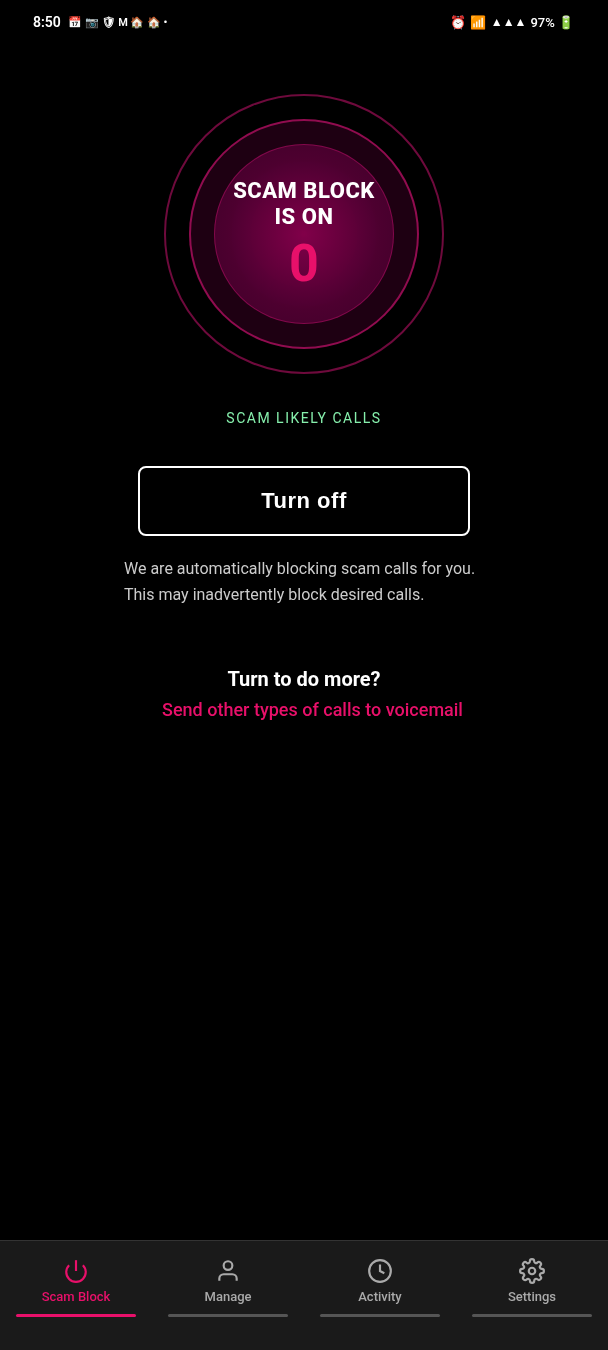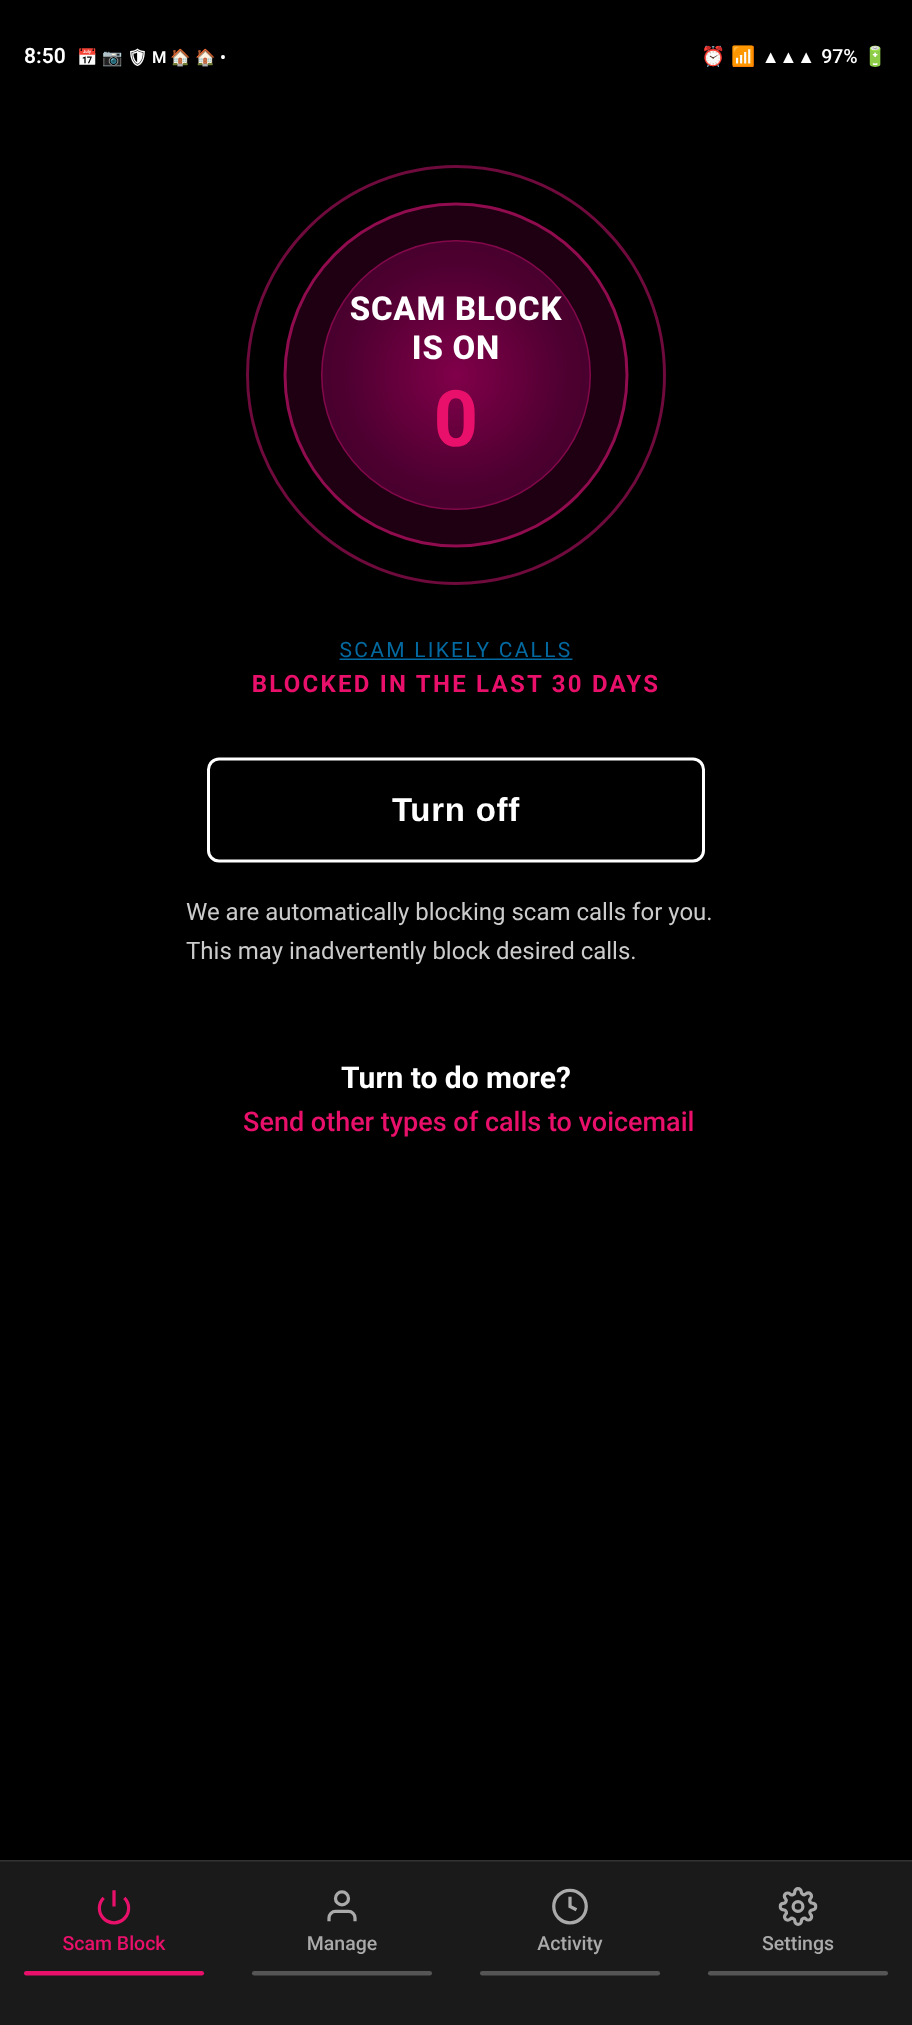--- a/index.html
+++ b/index.html
@@ -14,24 +14,23 @@
       display: flex;
       flex-direction: column;
       overflow: hidden;
     }
 
     
     .status-bar {
       display: flex;
       justify-content: space-between;
       align-items: center;
-      padding: 8px 16px;
+      padding: 8px 33px;
       height: 44px;
       background: #000;
-      margin-top: 16px;
     }
 
     .status-bar-left {
       display: flex;
       align-items: center;
       gap: 4px;
       font-size: 14px;
       font-weight: 600;
     }
 
@@ -113,24 +112,23 @@
     }
 
     
     .stats-section {
       text-align: center;
       margin-top: 16px;
     }
 
     .scam-calls-label {
       font-size: 14px;
-      color: #0369a1;
+      color: #86efac;
       letter-spacing: 1.5px;
       text-transform: uppercase;
-      text-decoration: underline;
     }
 
     .blocked-label {
       font-size: 16px;
       color: #e8106a;
       font-weight: 700;
       letter-spacing: 1.5px;
       text-transform: uppercase;
       margin-top: 4px;
     }
@@ -281,21 +279,20 @@
       <div class="scam-block-title">
         <span>SCAM BLOCK</span><br>
         <span>IS ON</span>
       </div>
       <div class="count-number">0</div>
     </div>
   </div>
 
   <div class="stats-section">
     <div class="scam-calls-label">SCAM LIKELY CALLS</div>
-    <div class="blocked-label">BLOCKED IN THE LAST 30 DAYS</div>
   </div>
 
   <button class="turn-off-btn">Turn off</button>
 
   <p class="description-text">We are automatically blocking scam calls for you. This may inadvertently block desired calls.</p>
 
   <div class="more-section">
     <div class="more-title">Turn to do more?</div>
     <a class="voicemail-link">Send other types of calls to voicemail</a>
   </div>

